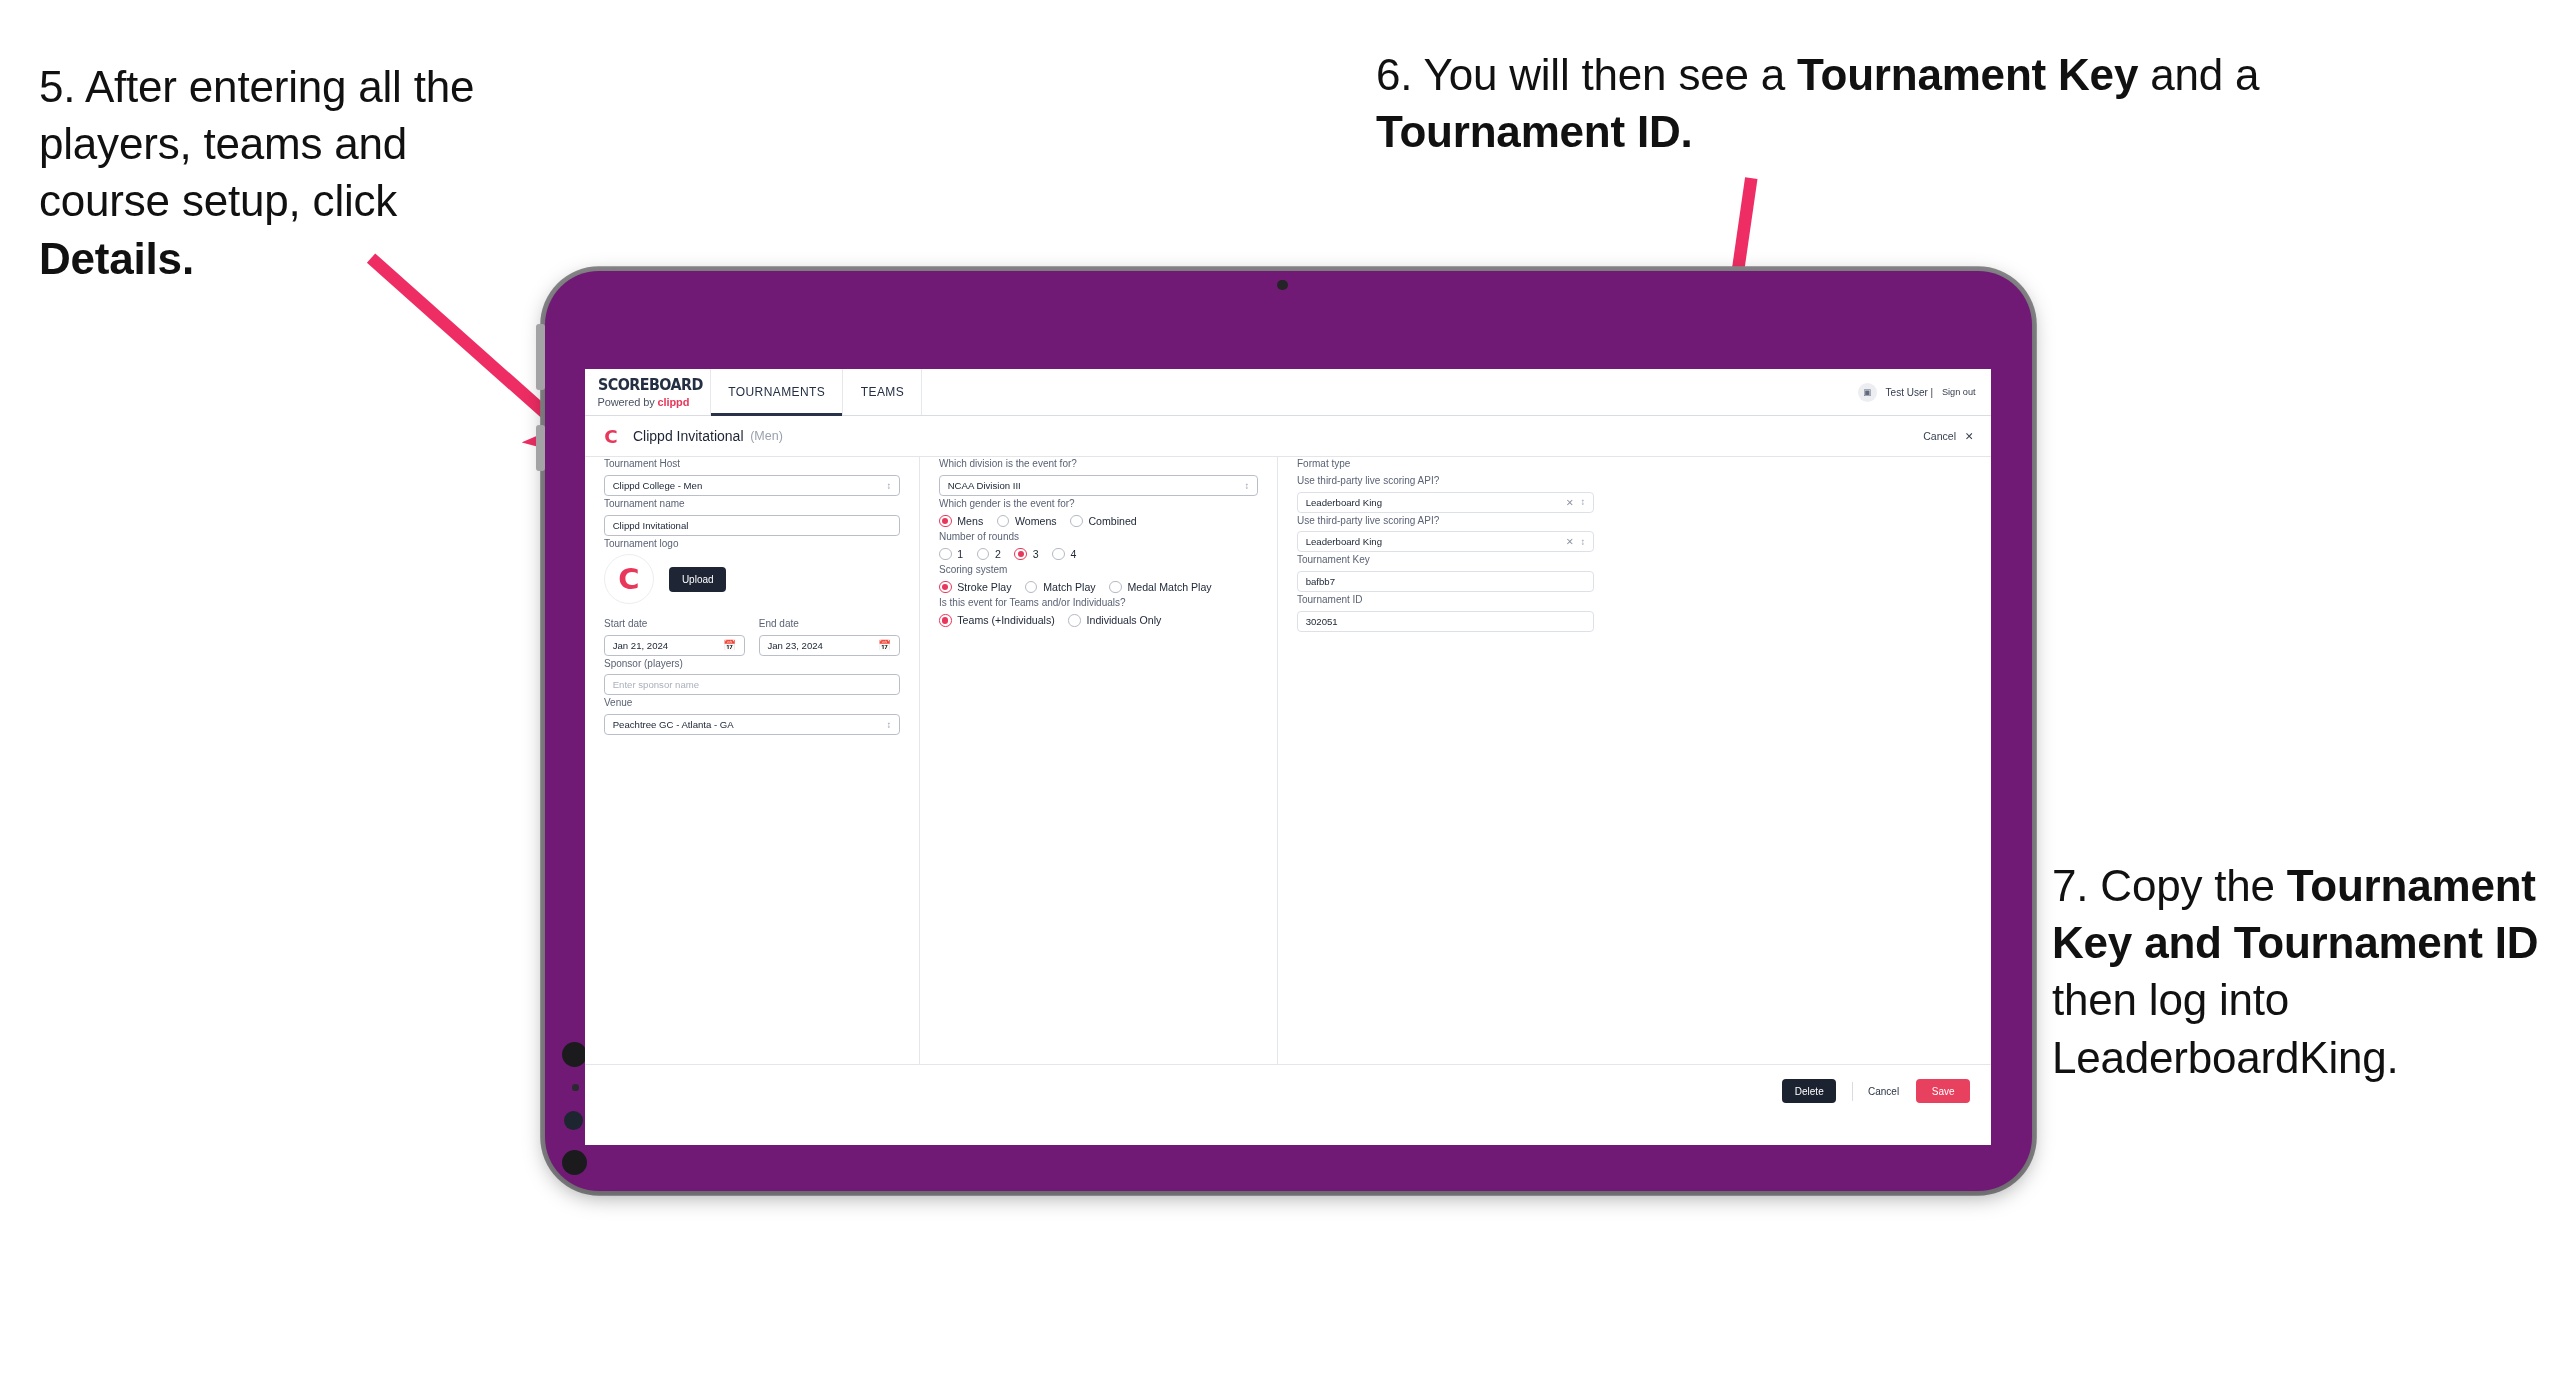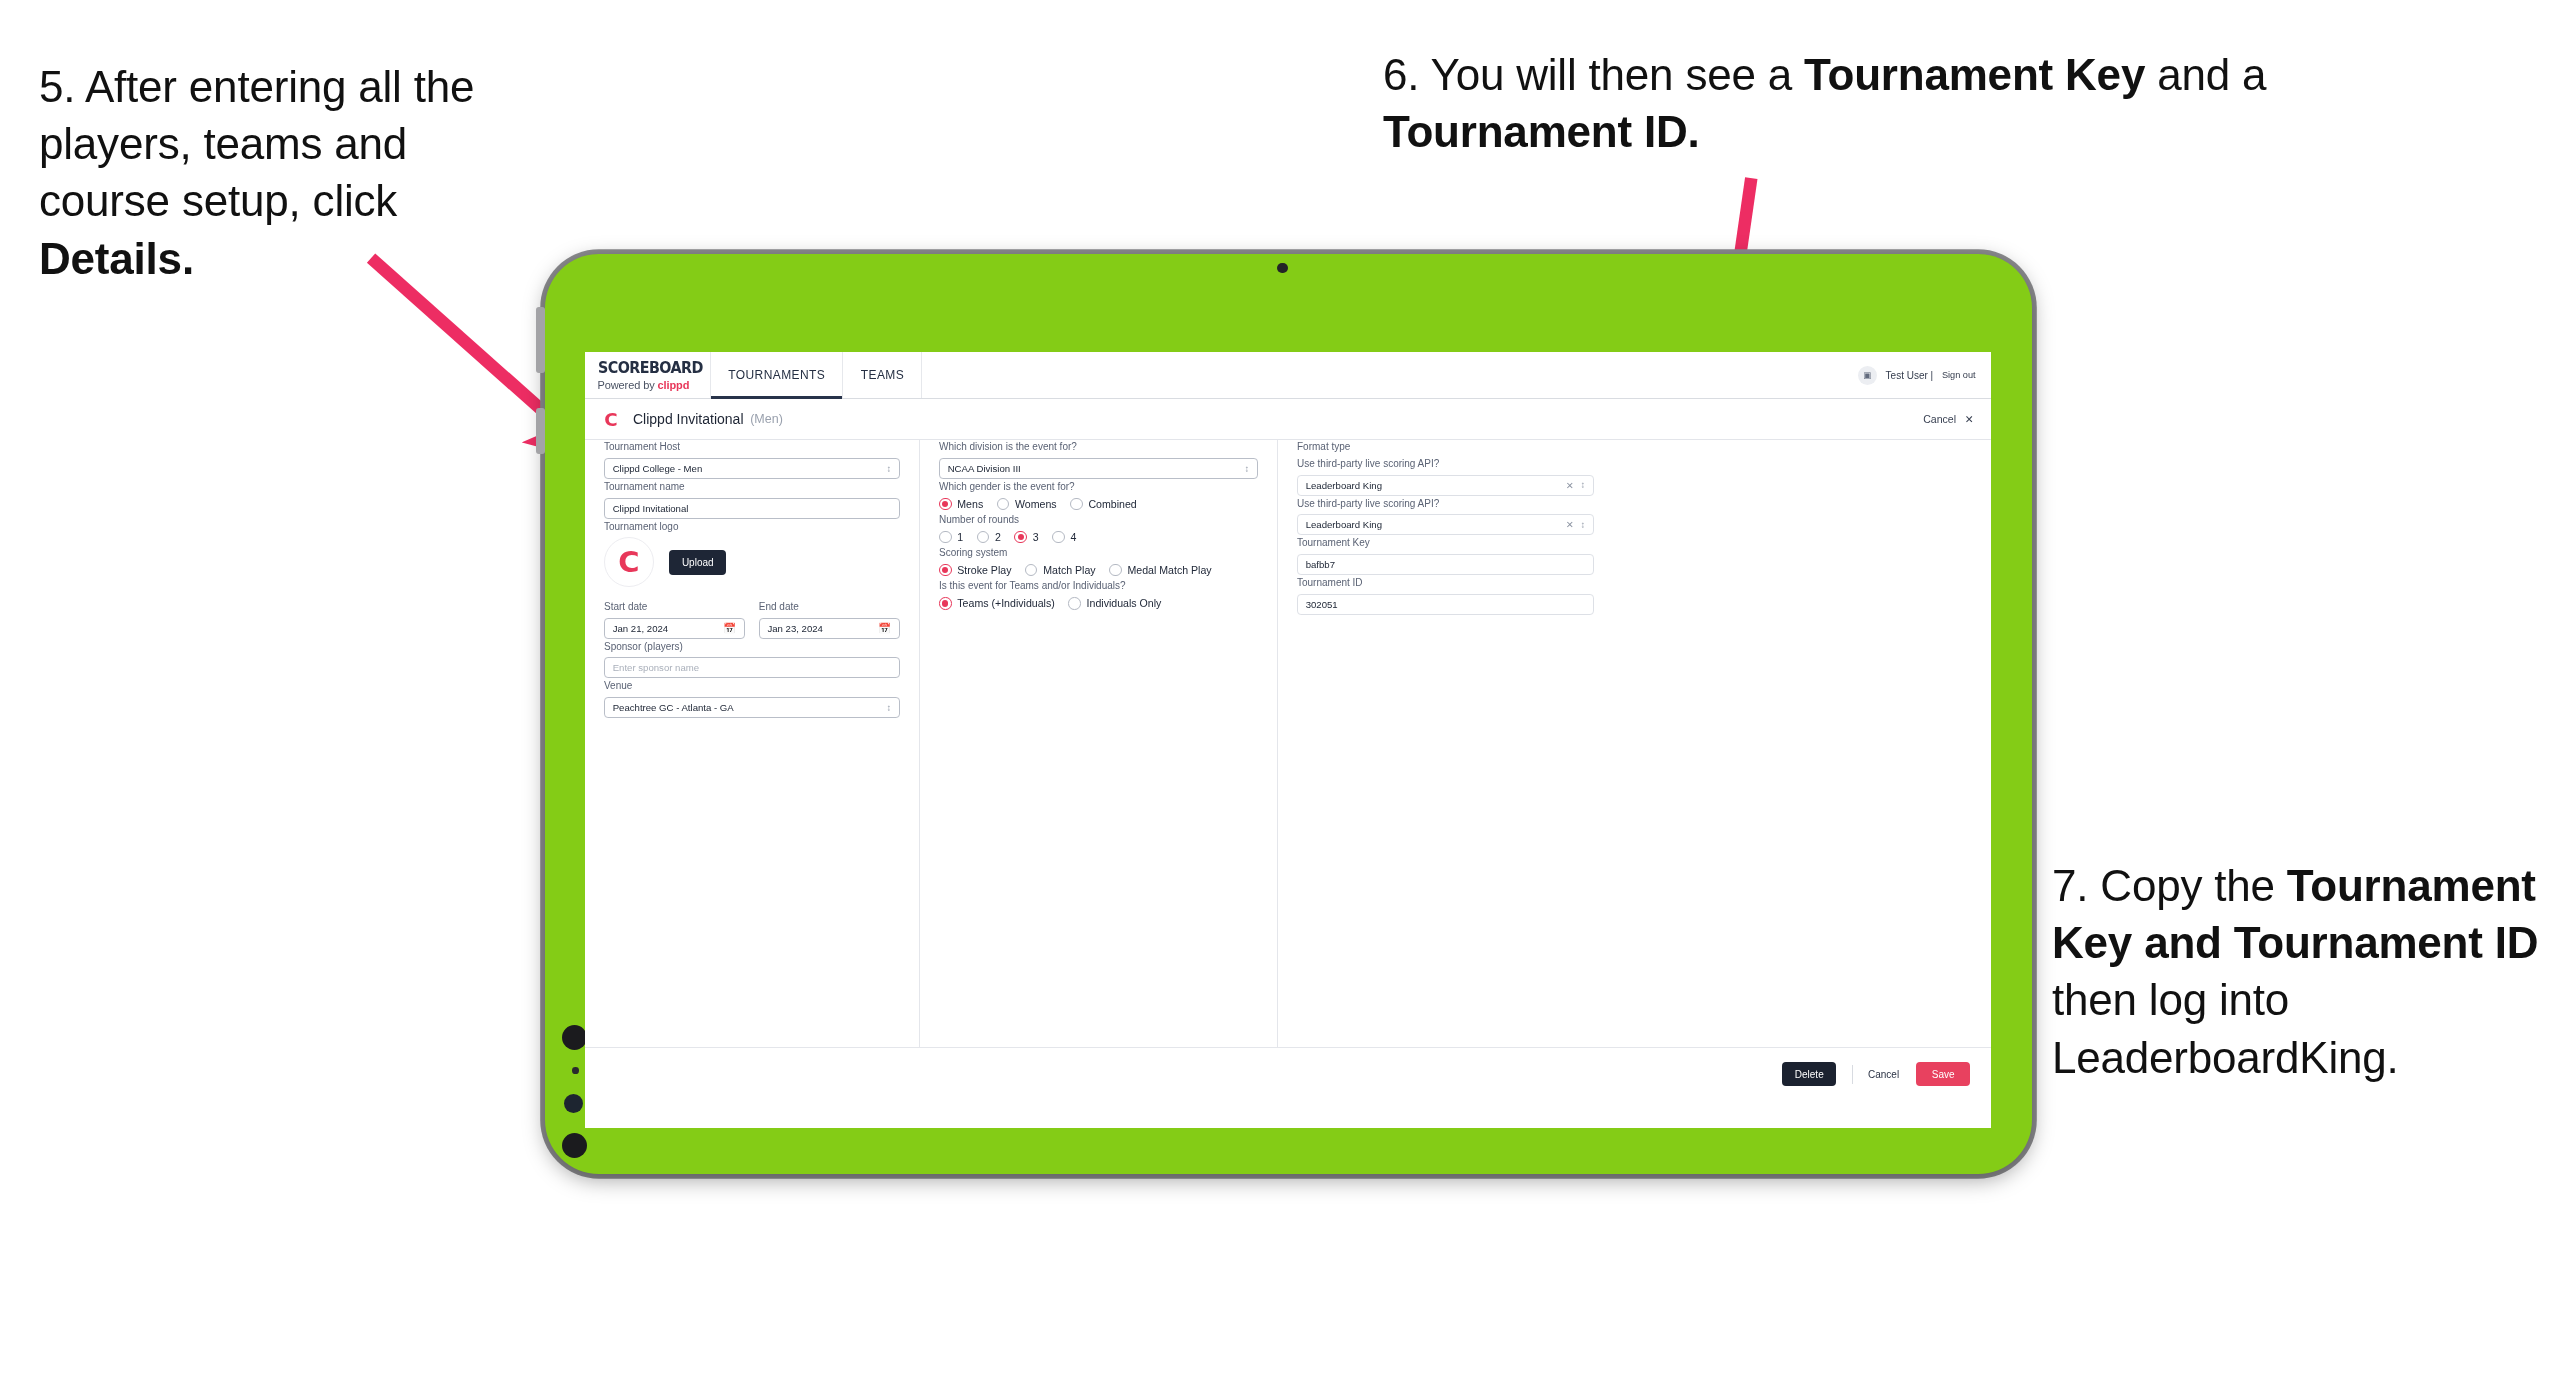--- a/index.html
+++ b/index.html
@@ -4,29 +4,29 @@
 <style>
   html,body{margin:0;padding:0;}
   body{
     width:2576px;height:1386px;background:#ffffff;
     font-family:"Liberation Sans", sans-serif;
     position:relative;overflow:hidden;
   }
   
   .annot{position:absolute;color:#111111;line-height:1.30;letter-spacing:-0.2px;}
   #annot-5{left:39px;top:58px;width:453px;font-size:44px;}
-  #annot-6{left:1376px;top:46px;width:1137px;font-size:44px;margin-left:7px;}
+  #annot-6{left:1376px;top:46px;width:1137px;font-size:44px;}
   #annot-7{left:2052px;top:857px;width:525px;font-size:44px;}
   .annot b{font-weight:bold;}
   .arrow-svg{position:absolute;left:0;top:0;width:2576px;height:1386px;pointer-events:none;}
 
   
   #tablet{
-    position:absolute;left:545px;top:254px;width:1487px;height:920px;
-    background:#84cc16;border-radius:54px;
+    position:absolute;left:545px;top:271px;width:1487px;height:920px;
+    background:#701a75;border-radius:54px;
     box-shadow:0 5.8px 21px rgba(0,0,0,.35), 0 0 0 4.8px #8d8d90;
   }
   .side-btn{position:absolute;background:#a3a3a6;border-radius:2.9px;}
   #btn-power{left:-8.7px;top:53px;width:8.7px;height:66px;}
   #btn-vol1{left:-8.7px;top:154px;width:8.7px;height:46px;}
   .cam-dot{position:absolute;border-radius:50%;}
   #cam-top{left:732px;top:8.7px;width:10.6px;height:10.6px;background:#242427;}
   #cam-l1{left:17.3px;top:771px;width:25px;height:25px;background:#1b1b1e;}
   #cam-l2{left:27px;top:813px;width:6.7px;height:6.7px;background:#2a2a2e;}
   #cam-l3{left:19px;top:840px;width:19px;height:19px;background:#1d2530;}

